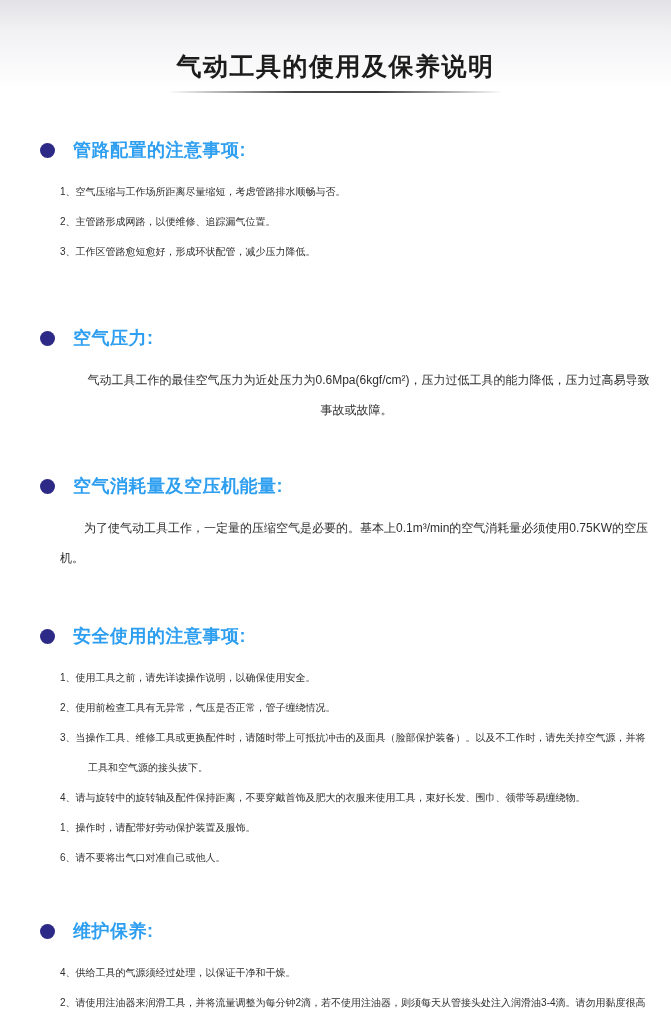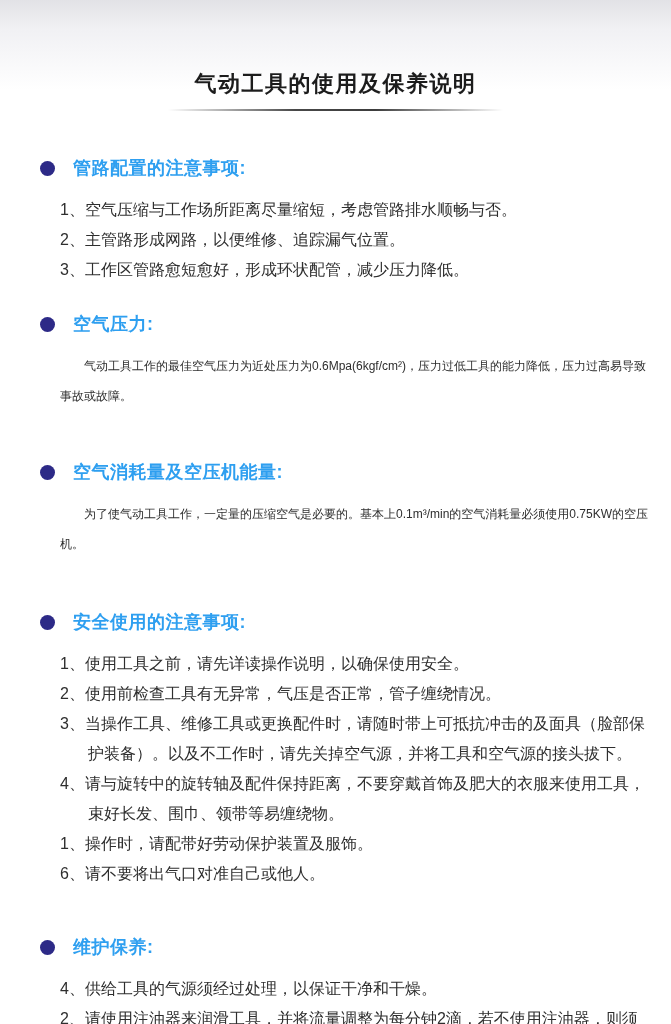--- a/index.html
+++ b/index.html
@@ -7,41 +7,41 @@
     position: relative;
     width: 671px;
     height: 1024px;
     margin: 0 auto;
     background: linear-gradient(180deg, #e2e2e6 0px, #f1f1f4 30px, #ffffff 90px);
     font-family: "Liberation Sans", sans-serif;
     color: #2e2e2e;
     overflow: hidden;
   }
   .title {
-    padding-top: 68px;
+    padding-top: 50px;
     text-align: center;
-    font-size: 22px;
+    font-size: 25px;
     font-weight: bold;
     color: #1c1c1c;
     letter-spacing: 1.5px;
     line-height: 32px;
   }
   .title-underline {
     width: 335px;
     height: 2px;
     margin: 9px auto 0 auto;
     background: linear-gradient(to right,
       rgba(40,40,40,0) 0%,
       rgba(40,40,40,0.85) 38%,
       rgba(40,40,40,0.9) 62%,
       rgba(40,40,40,0) 100%);
   }
   .section { margin: 0 18px 0 40px; }
   .sec-1 { margin-top: 46px; }
-  .sec-2 { margin-top: 28px; }
+  .sec-2 { margin-top: 60px; text-align: center; }
   .sec-3 { margin-top: 50px; }
   .sec-4 { margin-top: 52px; }
   .sec-5 { margin-top: 47px; }
   .sec-head {
     display: flex;
     align-items: center;
     gap: 18px;
   }
   .bullet {
     flex: 0 0 auto;
@@ -55,21 +55,21 @@
     font-size: 18px;
     font-weight: bold;
     letter-spacing: 0.5px;
     line-height: 22px;
   }
   .list { margin: 16px 0 0 20px; }
   .list .li {
     padding-left: 28px;
     text-indent: -28px;
     line-height: 30px;
-    font-size: 16px;
+    font-size: 10px;
     color: #2e2e2e;
   }
   .para {
     margin: 16px 0 0 20px;
     text-indent: 2em;
     line-height: 30px;
     font-size: 12px;
     color: #2e2e2e;
   }
 </style>

